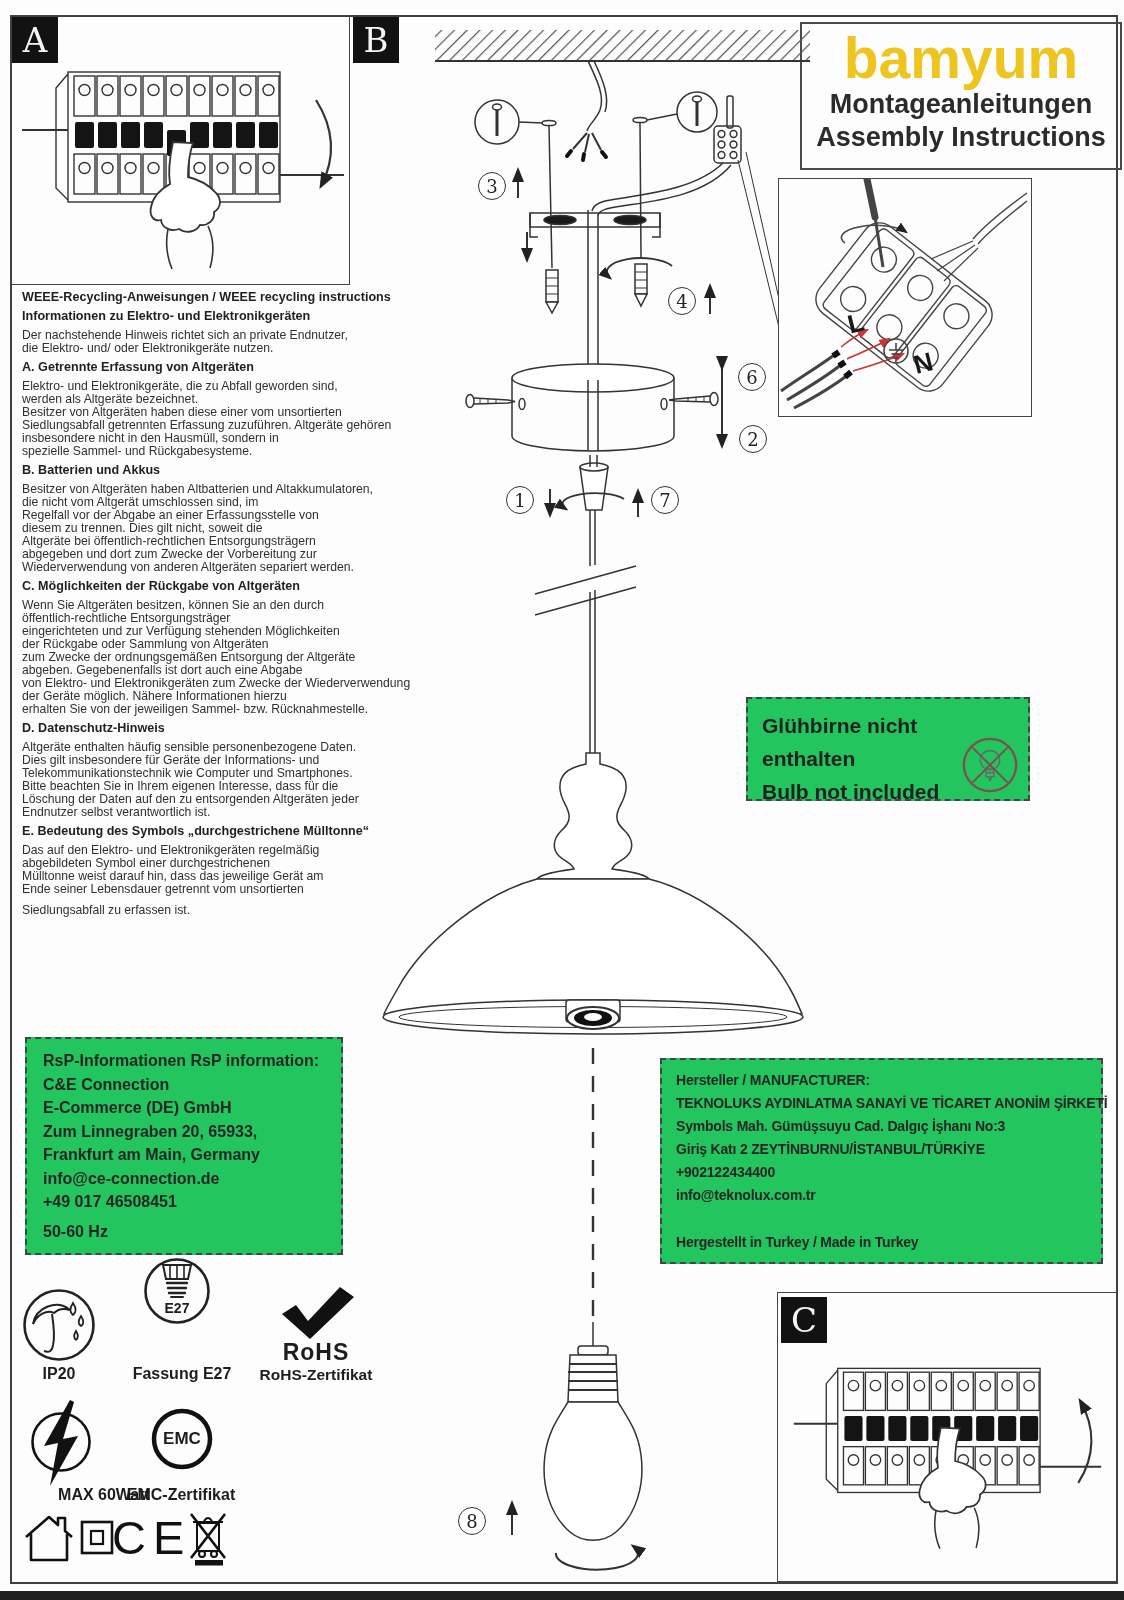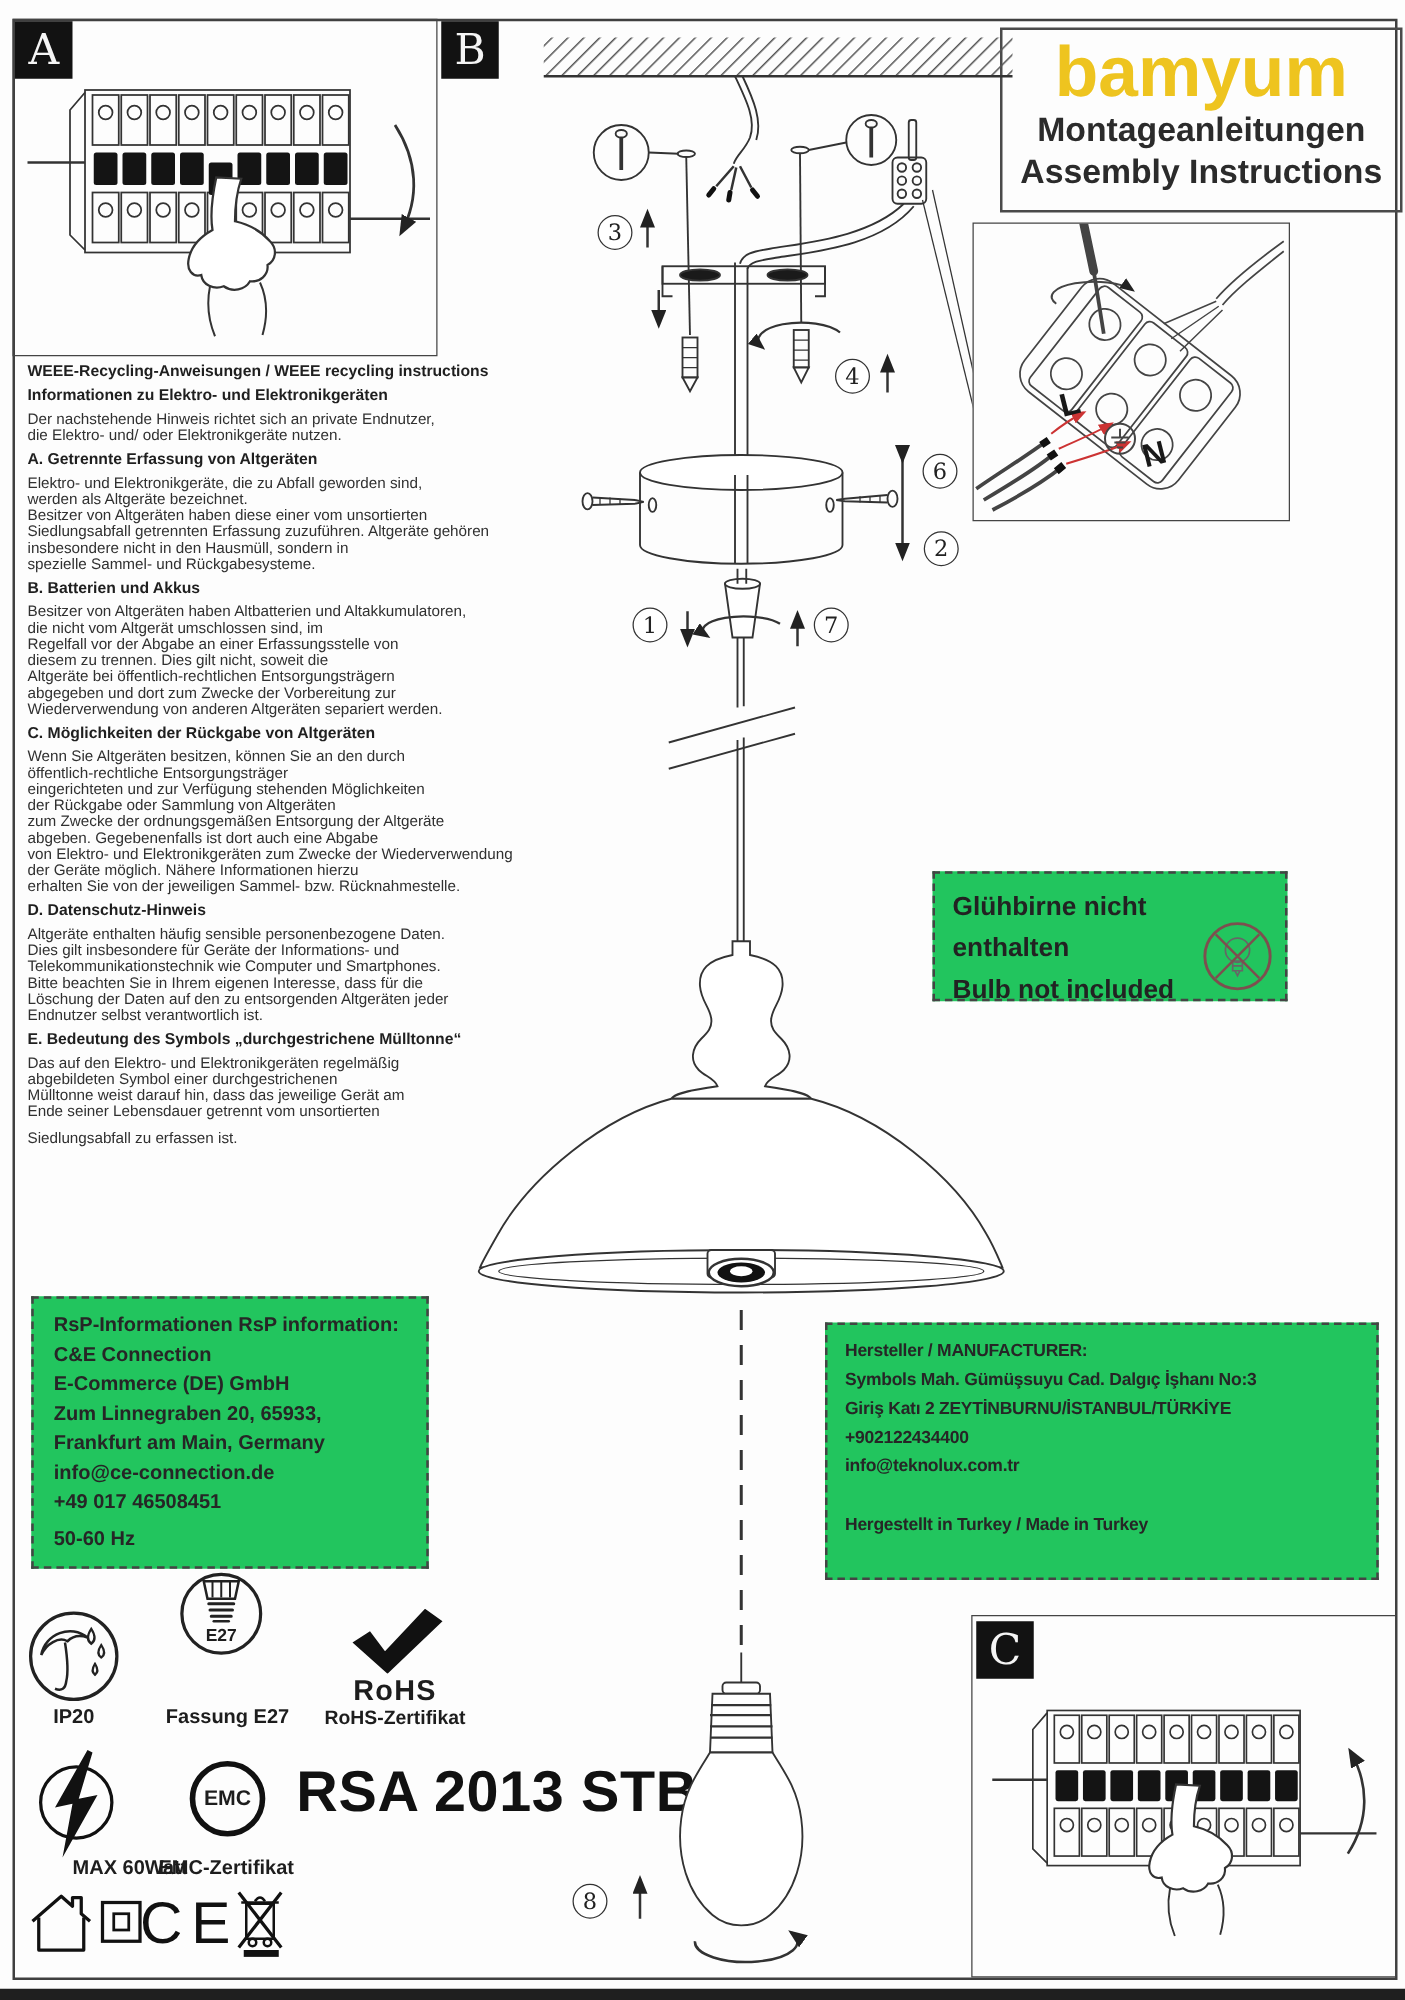--- a/index.html
+++ b/index.html
@@ -375,20 +375,21 @@
     <div>E-Commerce (DE) GmbH</div>
     <div>Zum Linnegraben 20, 65933,</div>
     <div>Frankfurt am Main, Germany</div>
     <div>info@ce-connection.de</div>
     <div>+49 017 46508451</div>
     <div style="margin-top:6px;">50-60 Hz</div>
   </div>
 
   <div class="abs dash-box man" style="left:660px;top:1058px;width:443px;height:206px;padding:9px 14px;box-sizing:border-box;z-index:4;">
     <div>Hersteller / MANUFACTURER:</div>
+    <div>TEKNOLUKS AYDINLATMA SANAYİ VE TİCARET ANONİM ŞİRKETİ</div>
     <div>Symbols Mah. Gümüşsuyu Cad. Dalgıç İşhanı No:3</div>
     <div>Giriş Katı 2 ZEYTİNBURNU/İSTANBUL/TÜRKİYE</div>
     <div>+902122434400</div>
     <div>info@teknolux.com.tr</div>
     <div style="margin-top:24px;">Hergestellt in Turkey / Made in Turkey</div>
   </div>
 
   <svg class="abs" style="left:21px;top:1287px;" width="76" height="76" viewBox="0 0 76 76">
     <g fill="none" stroke="#222">
       <circle cx="38" cy="38" r="34.5" stroke-width="2.6"></circle>
@@ -432,21 +433,20 @@
   <span class="iconlabel" style="left:12px;top:1486px;width:100px;padding-left:42px;">MAX 60Watt</span>
 
   <div class="abs" style="left:150px;top:1407px;width:64px;height:64px;">
     <svg width="64" height="64" viewBox="0 0 64 64">
       <circle cx="32" cy="32" r="28" fill="none" stroke="#111" stroke-width="4.5"></circle>
     </svg>
     <span class="iconlabel abs" style="left:0;top:22px;width:64px;font-size:17px;">EMC</span>
   </div>
   <span class="iconlabel" style="left:122px;top:1486px;width:118px;">EMC-Zertifikat</span>
 
-  <div class="model" style="left:237px;top:1406px;">RSA 2013 STB</div>
 
   <svg class="abs" style="left:20px;top:1512px;" width="58" height="52" viewBox="0 0 58 52">
     <g fill="none" stroke="#111" stroke-width="2.6" stroke-linejoin="round">
       <path d="M6,25 L29,5 L38,13 V6 H45 V19 L52,25"></path>
       <path d="M11,22 V48 H47 V22"></path>
     </g>
   </svg>
   <svg class="abs" style="left:80px;top:1520px;" width="34" height="35" viewBox="0 0 34 35">
     <rect x="2" y="2" width="30" height="31" fill="none" stroke="#111" stroke-width="2.6"></rect>
     <rect x="11" y="11" width="12" height="13" fill="none" stroke="#111" stroke-width="2.2"></rect>

